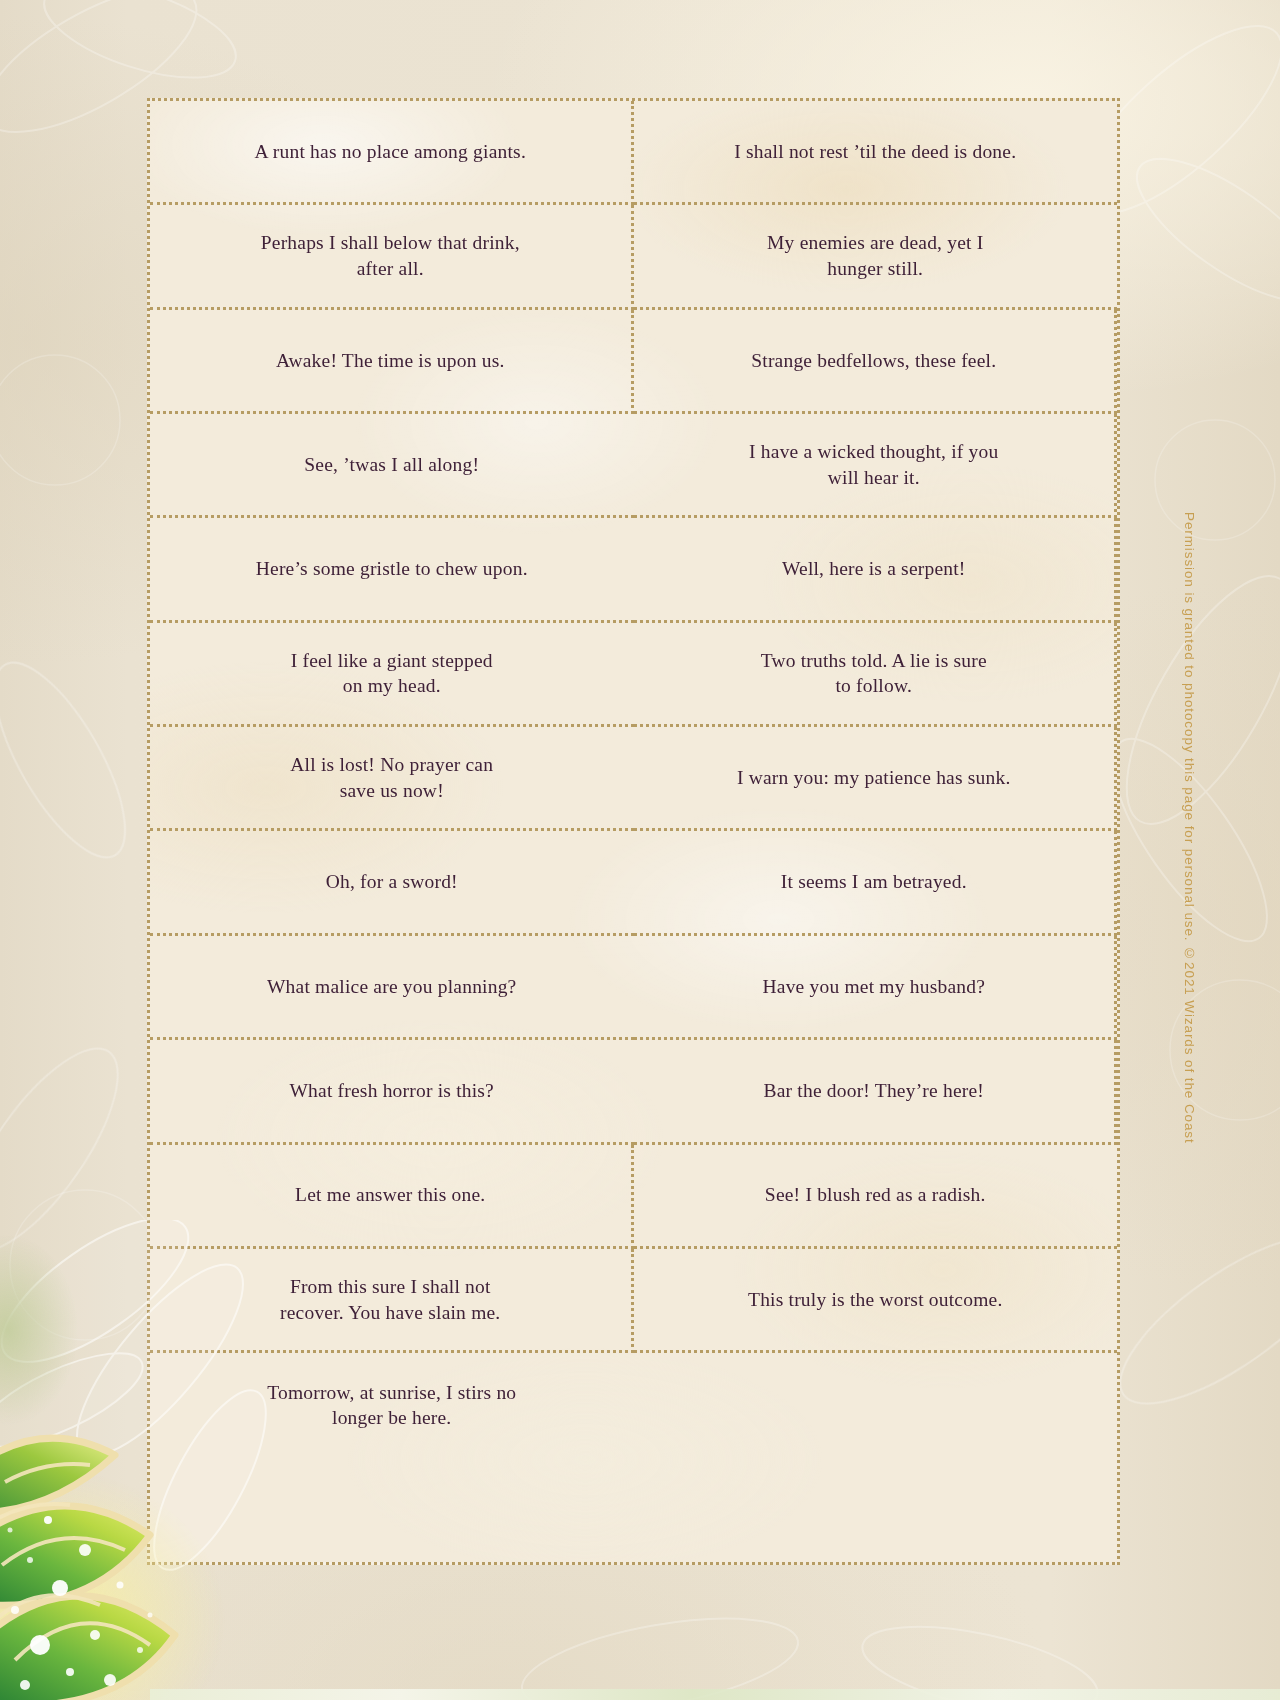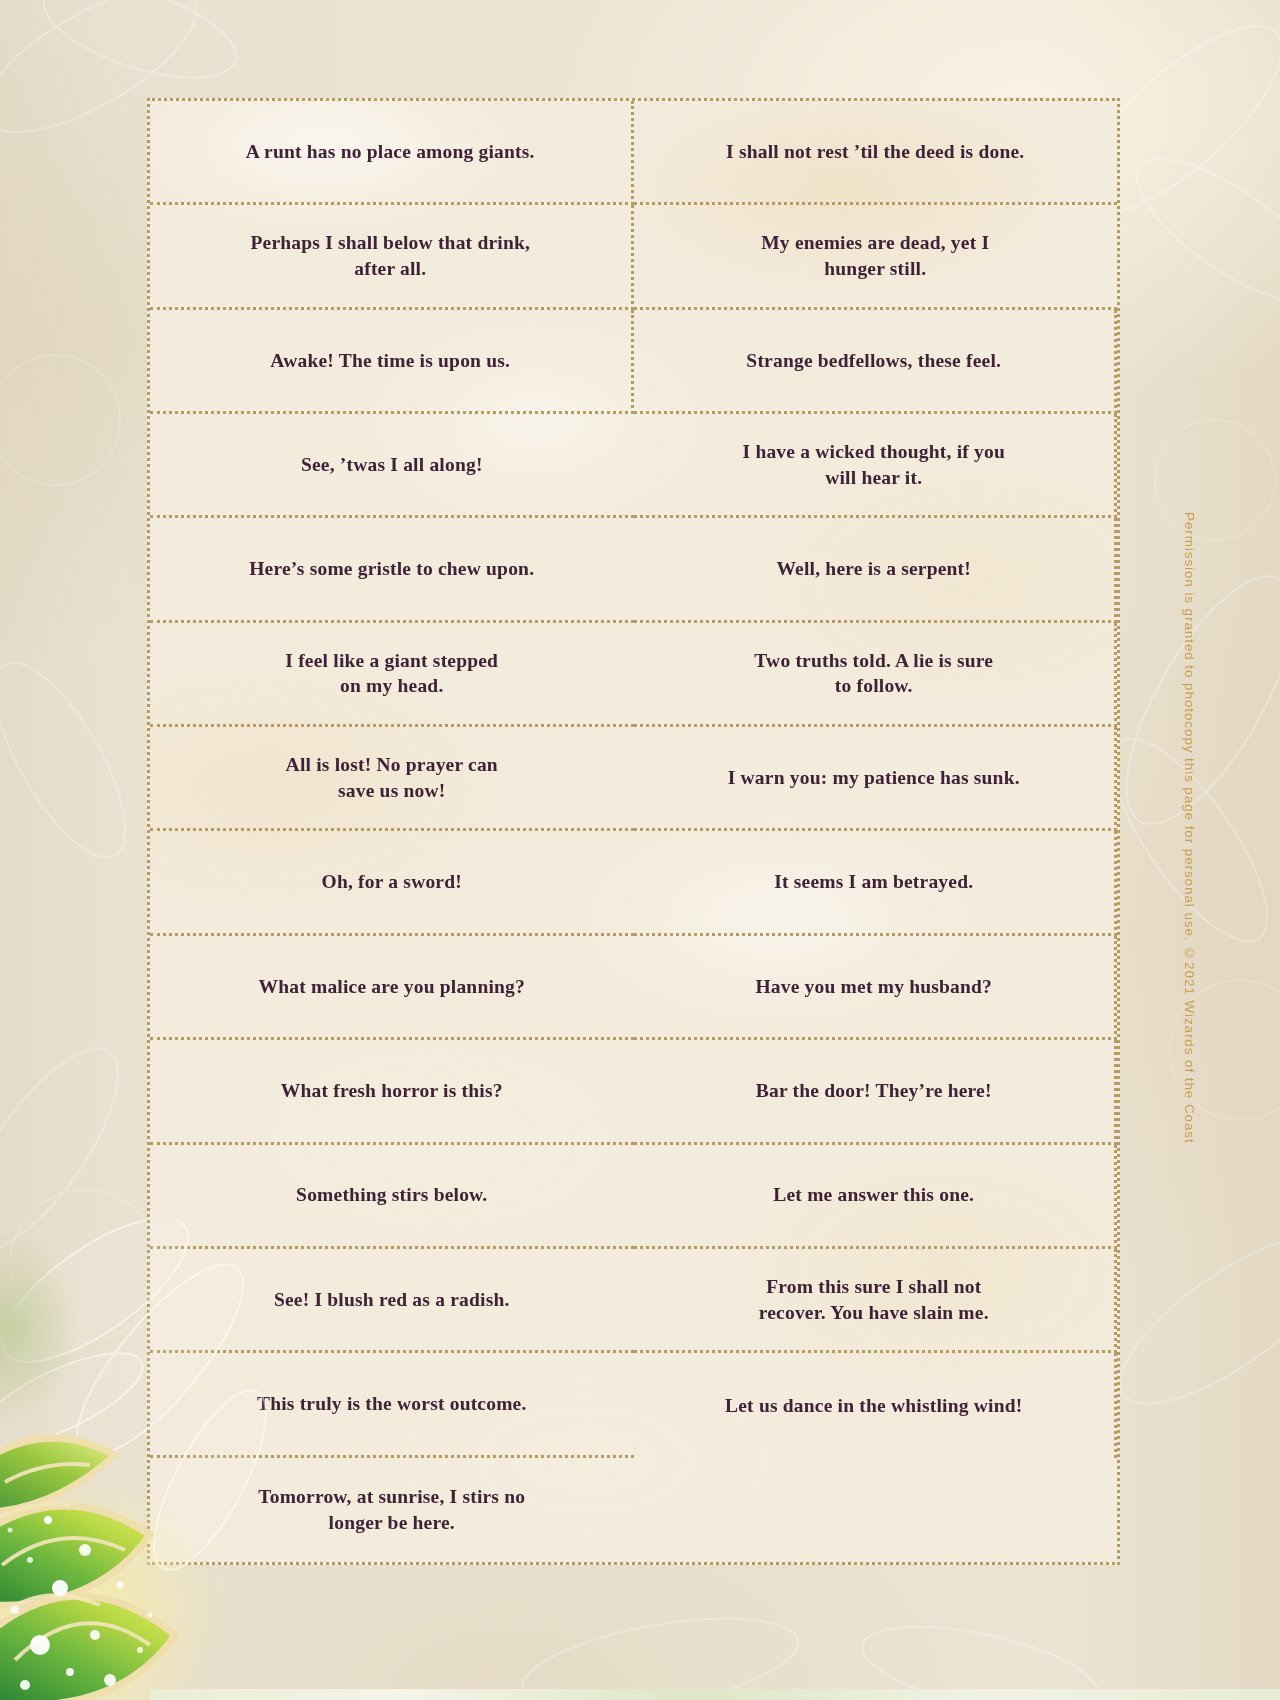--- a/index.html
+++ b/index.html
@@ -29,21 +29,20 @@
       radial-gradient(280px 130px at 18% 3%, rgba(255,255,255,.55) 0%, rgba(255,255,255,0) 70%),
       radial-gradient(320px 150px at 72% 6%, rgba(235,216,178,.45) 0%, rgba(235,216,178,0) 70%),
       radial-gradient(260px 160px at 40% 22%, rgba(255,255,255,.4) 0%, rgba(255,255,255,0) 70%),
       radial-gradient(300px 170px at 85% 33%, rgba(238,226,200,.5) 0%, rgba(238,226,200,0) 70%),
       radial-gradient(340px 180px at 12% 47%, rgba(236,221,190,.45) 0%, rgba(236,221,190,0) 70%),
       radial-gradient(300px 160px at 65% 56%, rgba(255,255,255,.45) 0%, rgba(255,255,255,0) 70%),
       radial-gradient(320px 170px at 30% 71%, rgba(247,240,224,.5) 0%, rgba(247,240,224,0) 70%),
       radial-gradient(300px 170px at 82% 80%, rgba(238,224,193,.4) 0%, rgba(238,224,193,0) 70%),
       radial-gradient(340px 160px at 45% 93%, rgba(244,238,222,.55) 0%, rgba(244,238,222,0) 70%),
       #f3ebdb;
-    font-weight: bold;
   }
   .cell{
     display:flex;align-items:center;justify-content:center;
     box-sizing:border-box;padding:0 42px;
     border-color:#b69c63;
   }
   .cell.l{border-right:3px dotted #b69c63;}
   .cell.b{border-bottom:3px dotted #b69c63;}
   .quote{
     color:#3f2138;
@@ -151,38 +150,32 @@
     </div>
   <div class="cell l b">
       <div class="quote">Have you met my husband?</div>
     </div>
   <div class="cell b">
       <div class="quote">What fresh horror is this?</div>
     </div>
   <div class="cell l b">
       <div class="quote">Bar the door! They’re here!</div>
     </div>
-  <div class="cell b">
-      <div class="quote">Something stirs below.</div>
-    </div>
   <div class="cell l b">
       <div class="quote">Let me answer this one.</div>
     </div>
   <div class="cell b">
       <div class="quote">See! I blush red as a radish.</div>
     </div>
   <div class="cell l b">
       <div class="quote">From this sure I shall not
 recover. You have slain me.</div>
     </div>
   <div class="cell b">
       <div class="quote">This truly is the worst outcome.</div>
-    </div>
-  <div class="cell l">
-      <div class="quote">Let us dance in the whistling wind!</div>
     </div>
   <div class="cell">
       <div class="quote">Tomorrow, at sunrise, I stirs no
 longer be here.</div>
     </div>
 </div>
 
 <div class="side-note">Permission is granted to photocopy this page for personal use. ©2021 Wizards of the Coast</div>
 
 <svg class="wing-art" width="270" height="480" viewBox="0 0 270 480">

